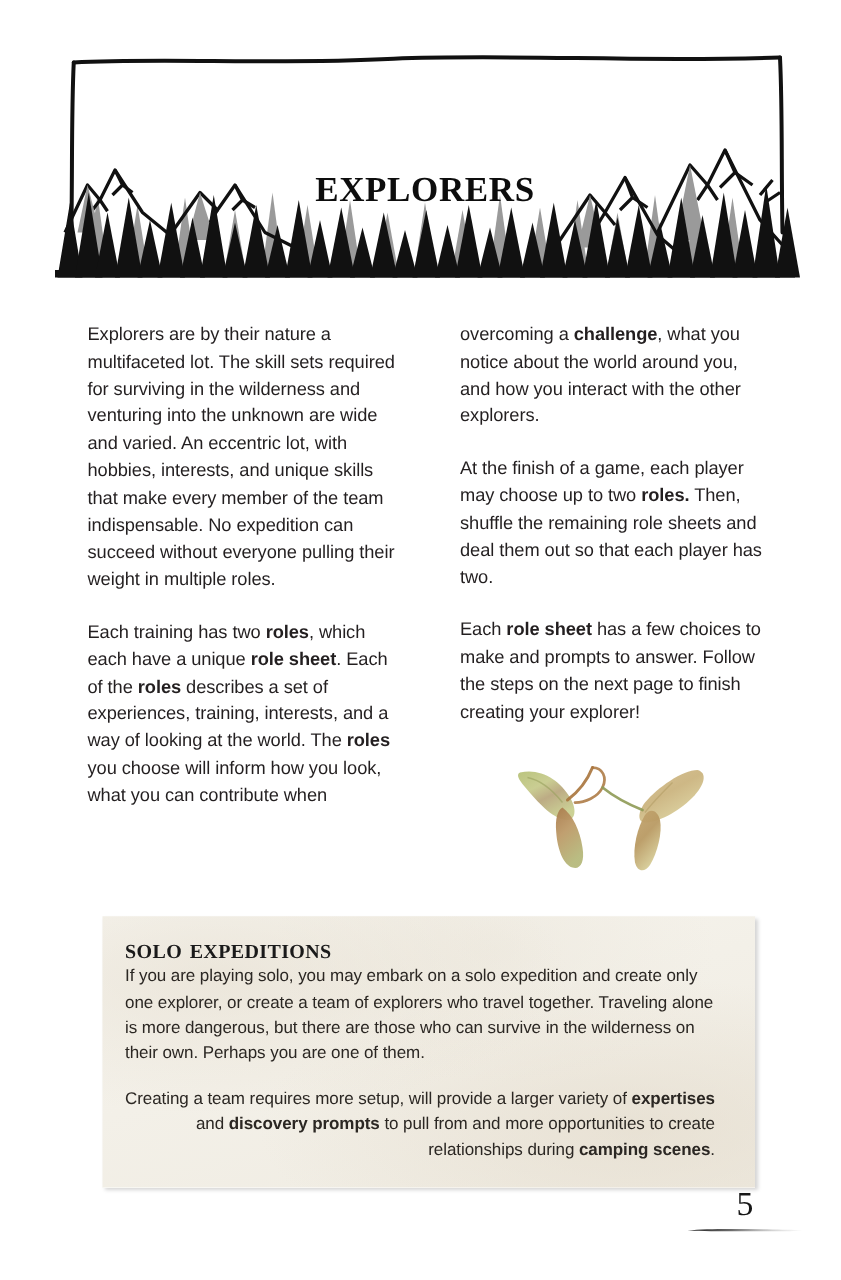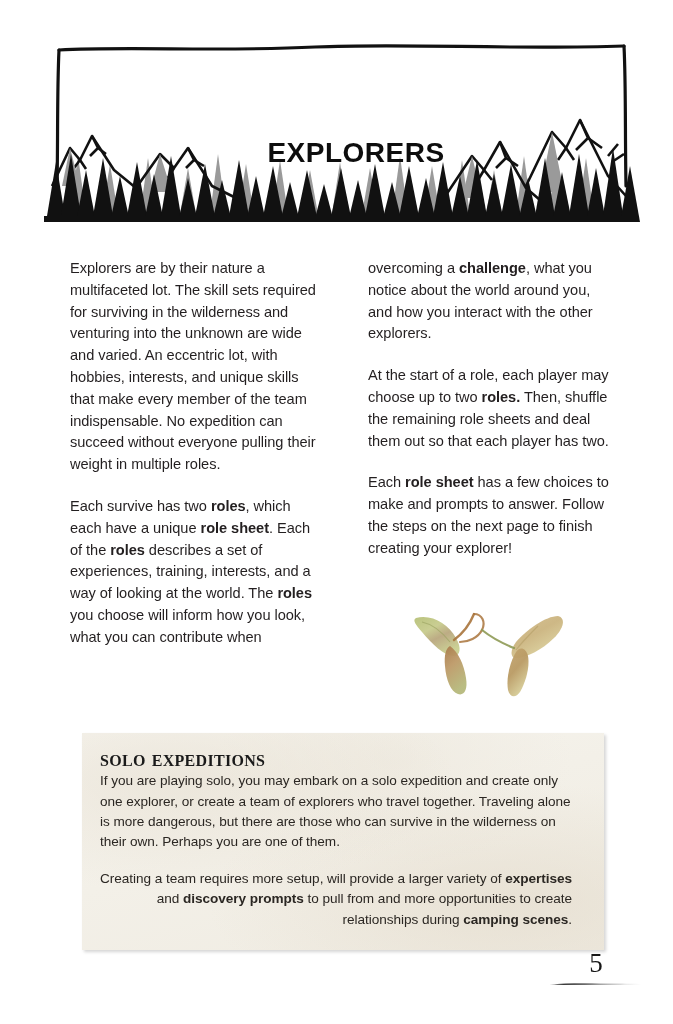--- a/index.html
+++ b/index.html
@@ -30,25 +30,25 @@
     width: 600px;
     height: 200px;
   }
   .header-banner svg {
     display: block;
     width: 600px;
     height: 200px;
   }
   .banner-title {
     position: absolute;
-    left: 16px;
+    left: 0;
     top: 92px;
     width: 600px;
     text-align: center;
-    font-family: Liberation Sans, sans-serif;
+    font-family: Liberation Serif, serif;
     font-size: 40px;
     line-height: 1;
     letter-spacing: 0.5px;
     color: #0d0d0d;
     font-weight: 700;
     font-variant: small-caps;
     text-transform: lowercase;
   }
   .banner-title::first-letter { font-size: 1em; }
 
@@ -247,25 +247,25 @@
         </g>
         <rect x="4" y="180" width="592" height="6"></rect>
       </g>
     </svg>
     <div class="banner-title">Explorers</div>
   </div>
 
   <div class="columns">
     <div class="col">
         <p><span>Explorers are by their nature a multifaceted lot. The skill sets required for surviving in the wilderness and venturing into the unknown are wide and varied. An eccentric lot, with hobbies, interests, and unique skills that make every member of the team indispensable. No expedition can succeed without everyone pulling their weight in multiple roles.</span></p>
-        <p><span>Each survive has two </span><b>roles</b><span>, which each have a unique </span><b>role sheet</b><span>. Each of the </span><b>roles</b><span> describes a set of experiences, training, interests, and a way of looking at the world. The </span><b>roles</b><span> you choose will inform how you look, what you can contribute when</span></p>
+        <p><span>Each training has two </span><b>roles</b><span>, which each have a unique </span><b>role sheet</b><span>. Each of the </span><b>roles</b><span> describes a set of experiences, training, interests, and a way of looking at the world. The </span><b>roles</b><span> you choose will inform how you look, what you can contribute when</span></p>
       </div>
     <div class="col">
         <p><span>overcoming a </span><b>challenge</b><span>, what you notice about the world around you, and how you interact with the other explorers.</span></p>
-        <p><span>At the start of a role, each player may choose up to two </span><b>roles.</b><span> Then, shuffle the remaining role sheets and deal them out so that each player has two.</span></p>
+        <p><span>At the finish of a game, each player may choose up to two </span><b>roles.</b><span> Then, shuffle the remaining role sheets and deal them out so that each player has two.</span></p>
         <p><span>Each </span><b>role sheet</b><span> has a few choices to make and prompts to answer. Follow the steps on the next page to finish creating your explorer!</span></p>
       </div>
   </div>
 
   <div class="samara">
     <svg viewBox="0 0 185 100">
       <defs>
         <linearGradient id="gLeftWing" x1="0" y1="0" x2="0.6" y2="1">
           <stop offset="0%" stop-color="#b7c178"></stop>
           <stop offset="38%" stop-color="#c7cb8d"></stop>

